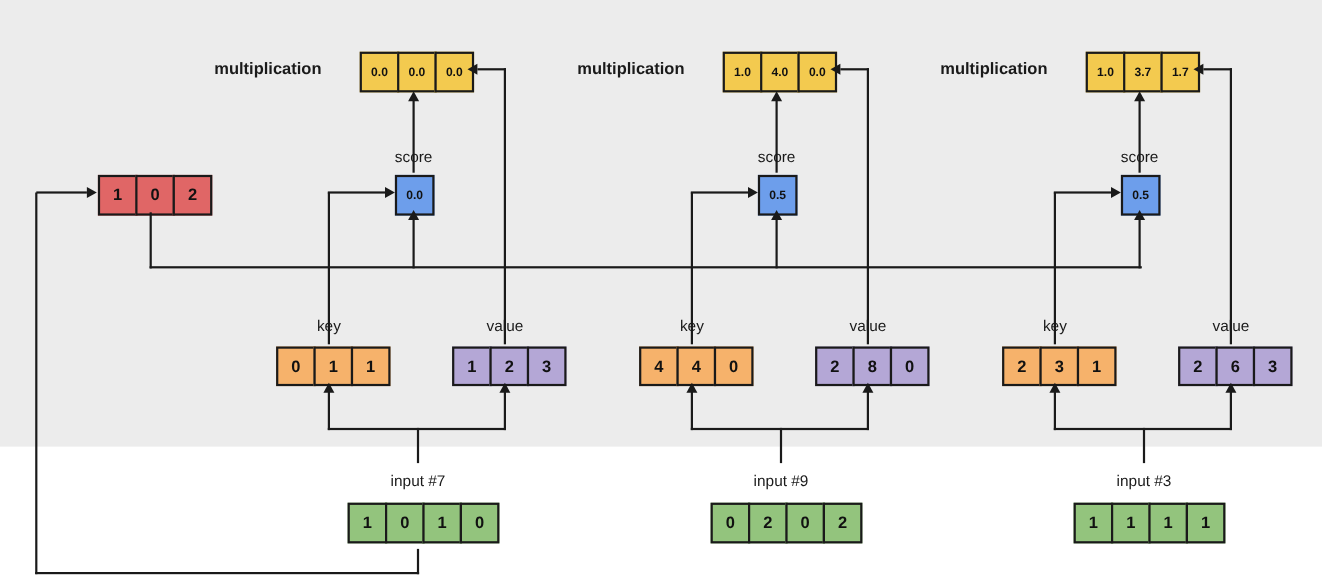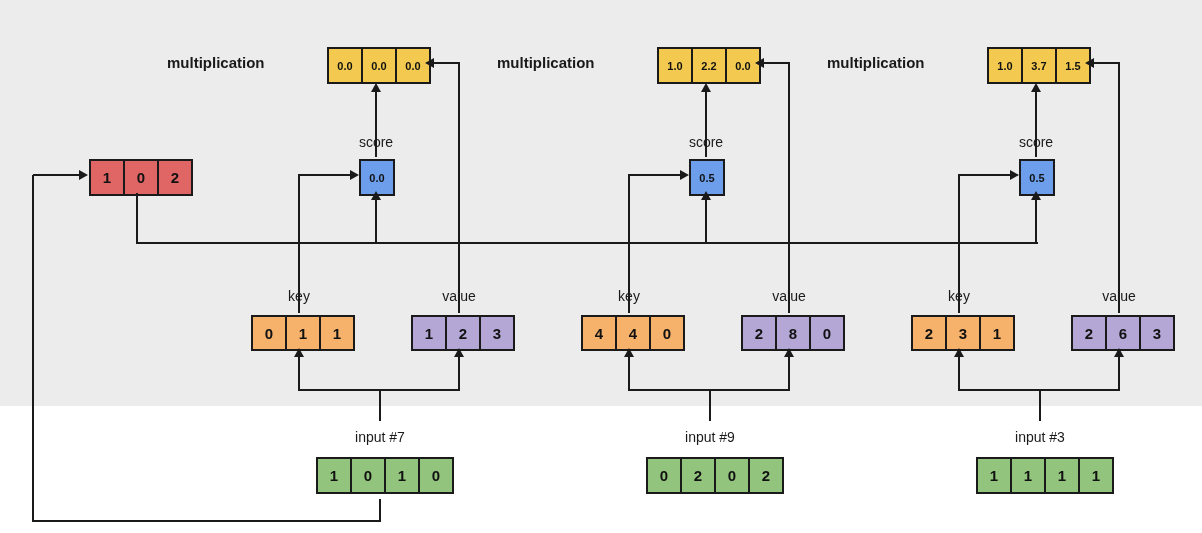--- a/index.html
+++ b/index.html
@@ -21,21 +21,21 @@
   .cell:first-child{margin-left:0;}
   .cell.sm{font-size:11px;}
   .cell.sq{height:32px;}
   .c-red{background:#e06666;}
   .c-yellow{background:#f3ca4f;}
   .c-blue{background:#6d9eeb;}
   .c-orange{background:#f6b26b;}
   .c-purple{background:#b4a7d6;}
   .c-green{background:#93c47d;}
   .lbl{position:absolute;font-size:14px;color:#1a1a1a;text-align:center;}
-  .lbl.bold{font-weight:bold;font-size:15px;text-align:left;}
+  .lbl.bold{font-weight:bold;font-size:15px;text-align:center;}
   .ln{position:absolute;background:#1a1a1a;}
   .ah{position:absolute;width:0;height:0;}
   .ah.r{border-top:5px solid transparent;border-bottom:5px solid transparent;border-left:9px solid #1a1a1a;}
   .ah.l{border-top:5px solid transparent;border-bottom:5px solid transparent;border-right:9px solid #1a1a1a;}
   .ah.u{border-left:5px solid transparent;border-right:5px solid transparent;border-bottom:9px solid #1a1a1a;}
   #watermark{
     position:absolute;right:8px;top:487px;font-size:27px;letter-spacing:1px;
     color:#fdfdfd;text-shadow:1px 1px 2px rgba(90,90,90,.75), -1px -1px 1px rgba(120,120,120,.35);
     font-weight:bold;
   }
@@ -79,21 +79,21 @@
   <div class="vec" style="left:316px;top:457px;">
     <div class="cell c-green">1</div>
     <div class="cell c-green">0</div>
     <div class="cell c-green">1</div>
     <div class="cell c-green">0</div>
   </div>
 
   <div class="lbl bold" style="left:497px;top:54px;width:153px;">multiplication</div>
   <div class="vec" style="left:657px;top:47px;">
     <div class="cell sm c-yellow">1.0</div>
-    <div class="cell sm c-yellow">2.2</div>
+    <div class="cell sm c-yellow">4.0</div>
     <div class="cell sm c-yellow">0.0</div>
   </div>
   <div class="lbl" style="left:666px;top:134px;width:80px;">score</div>
   <div class="vec" style="left:689px;top:159px;">
     <div class="cell sm c-blue">0.5</div>
   </div>
   <div class="lbl" style="left:589px;top:288px;width:80px;">key</div>
   <div class="vec" style="left:581px;top:315px;">
     <div class="cell sq c-orange">4</div>
     <div class="cell sq c-orange">4</div>
@@ -110,21 +110,21 @@
     <div class="cell c-green">0</div>
     <div class="cell c-green">2</div>
     <div class="cell c-green">0</div>
     <div class="cell c-green">2</div>
   </div>
 
   <div class="lbl bold" style="left:827px;top:54px;width:153px;">multiplication</div>
   <div class="vec" style="left:987px;top:47px;">
     <div class="cell sm c-yellow">1.0</div>
     <div class="cell sm c-yellow">3.7</div>
-    <div class="cell sm c-yellow">1.5</div>
+    <div class="cell sm c-yellow">1.7</div>
   </div>
   <div class="lbl" style="left:996px;top:134px;width:80px;">score</div>
   <div class="vec" style="left:1019px;top:159px;">
     <div class="cell sm c-blue">0.5</div>
   </div>
   <div class="lbl" style="left:919px;top:288px;width:80px;">key</div>
   <div class="vec" style="left:911px;top:315px;">
     <div class="cell sq c-orange">2</div>
     <div class="cell sq c-orange">3</div>
     <div class="cell sq c-orange">1</div>

